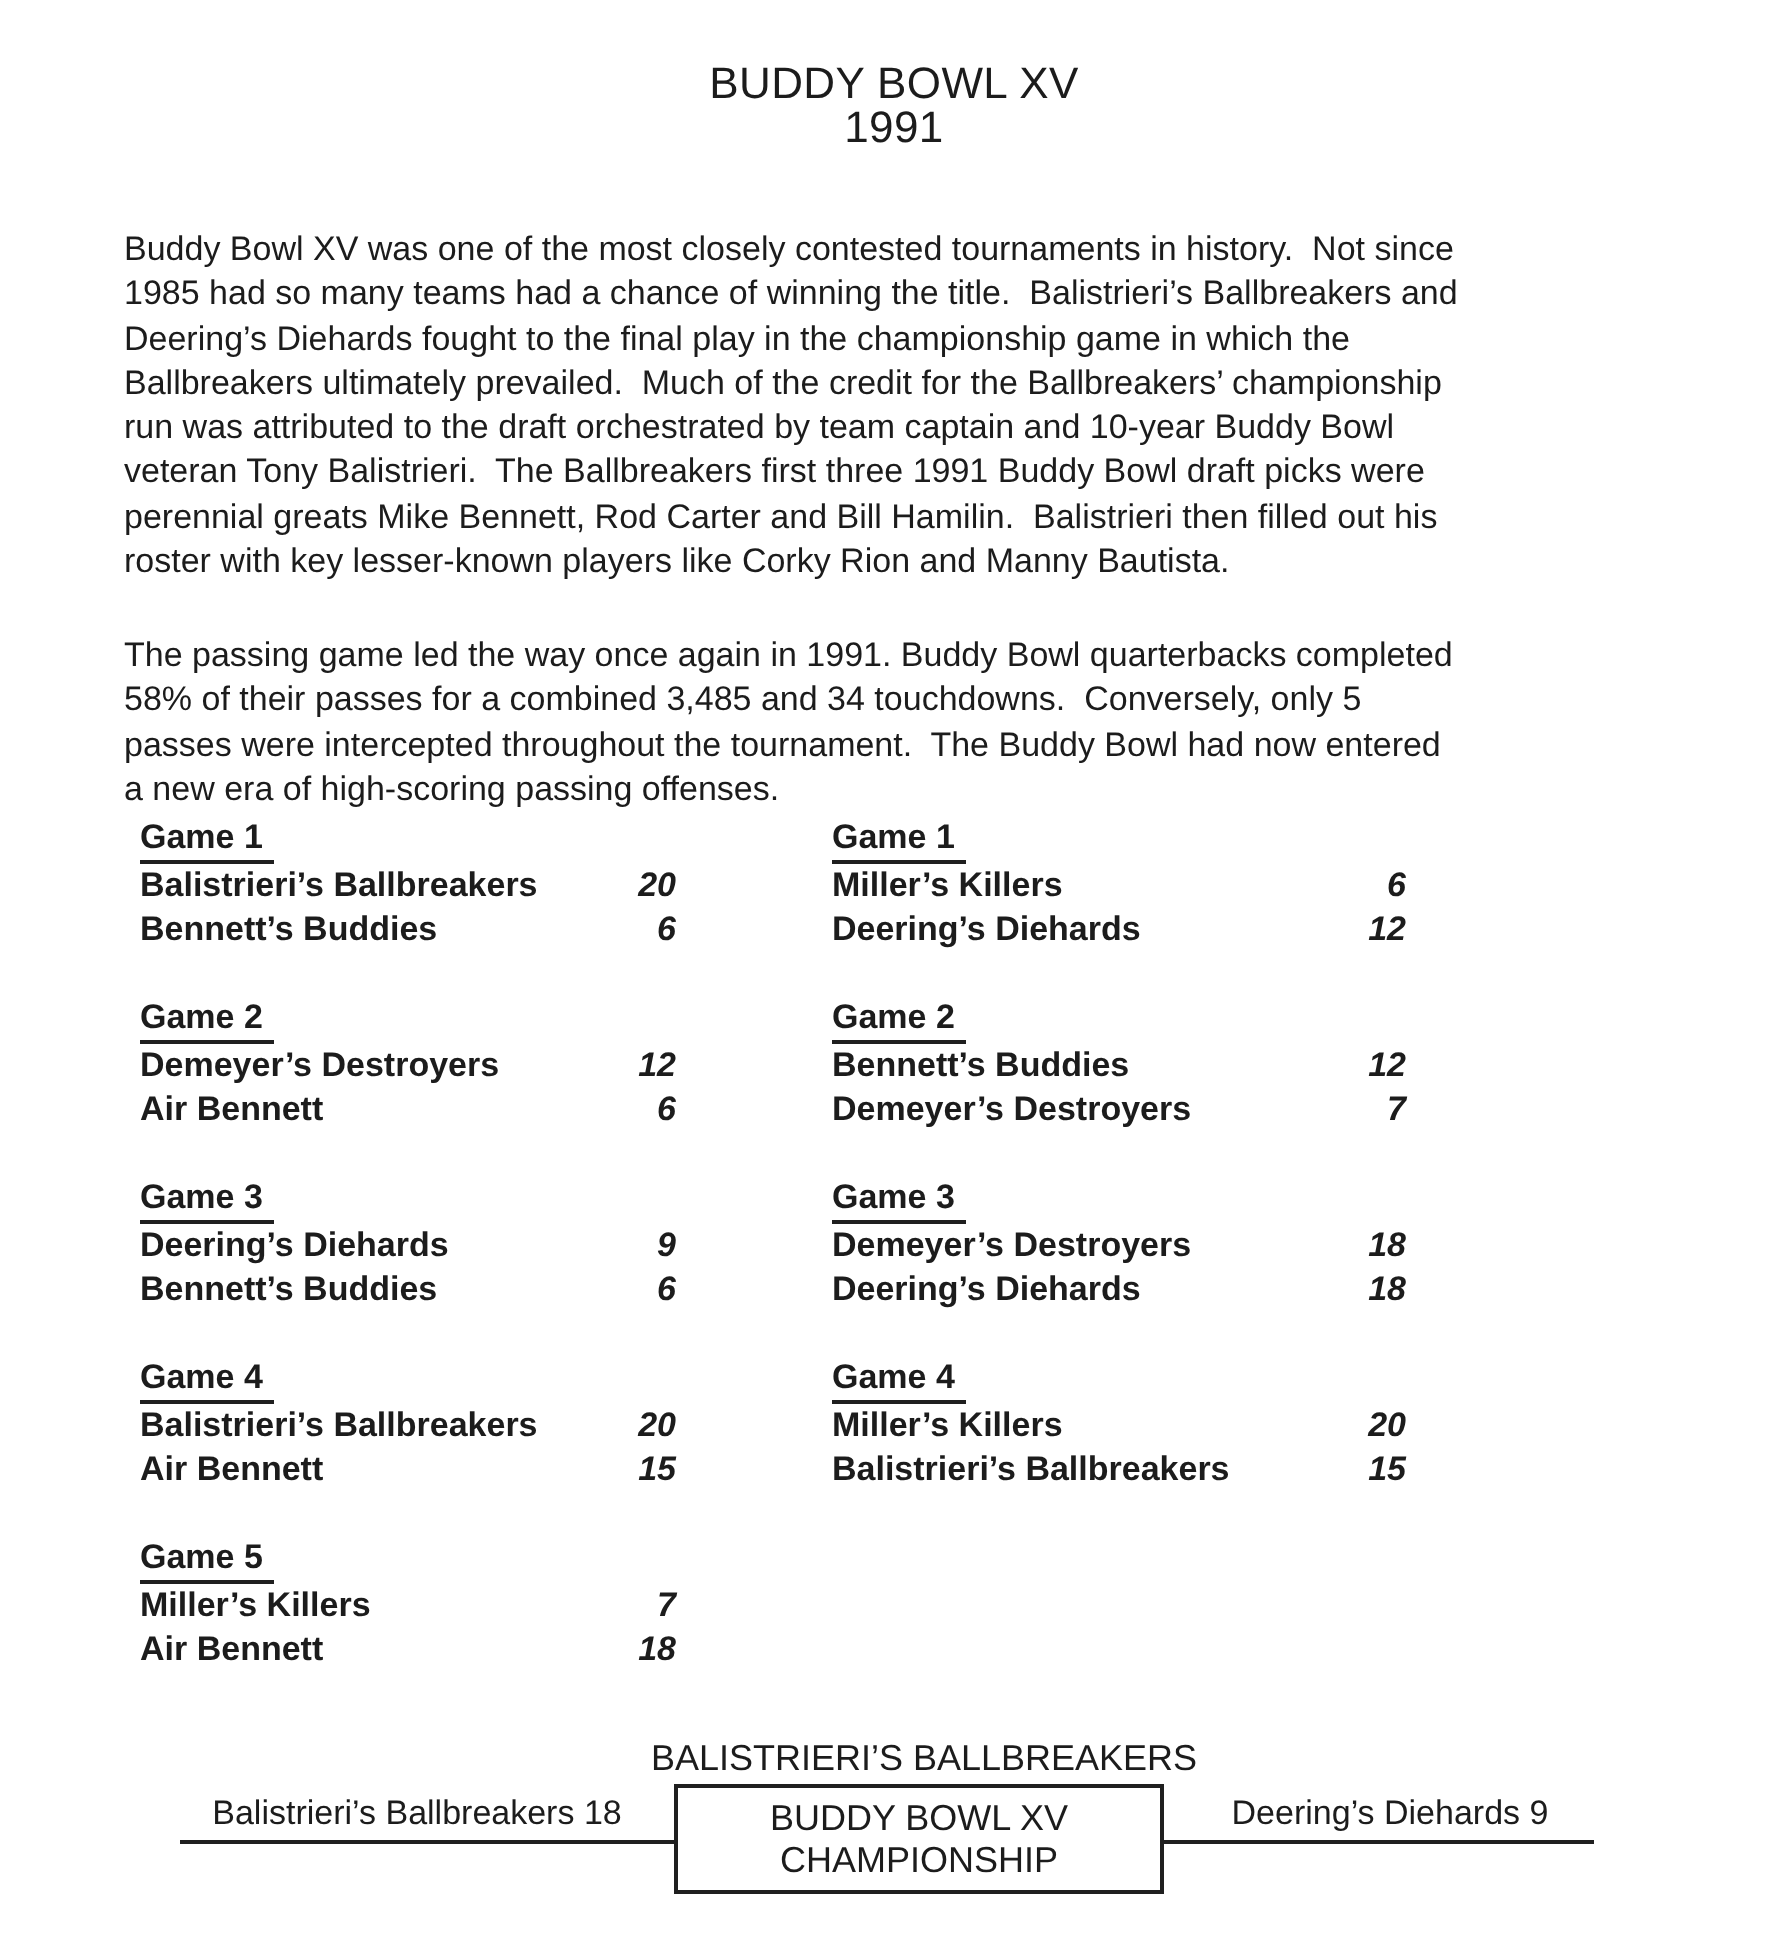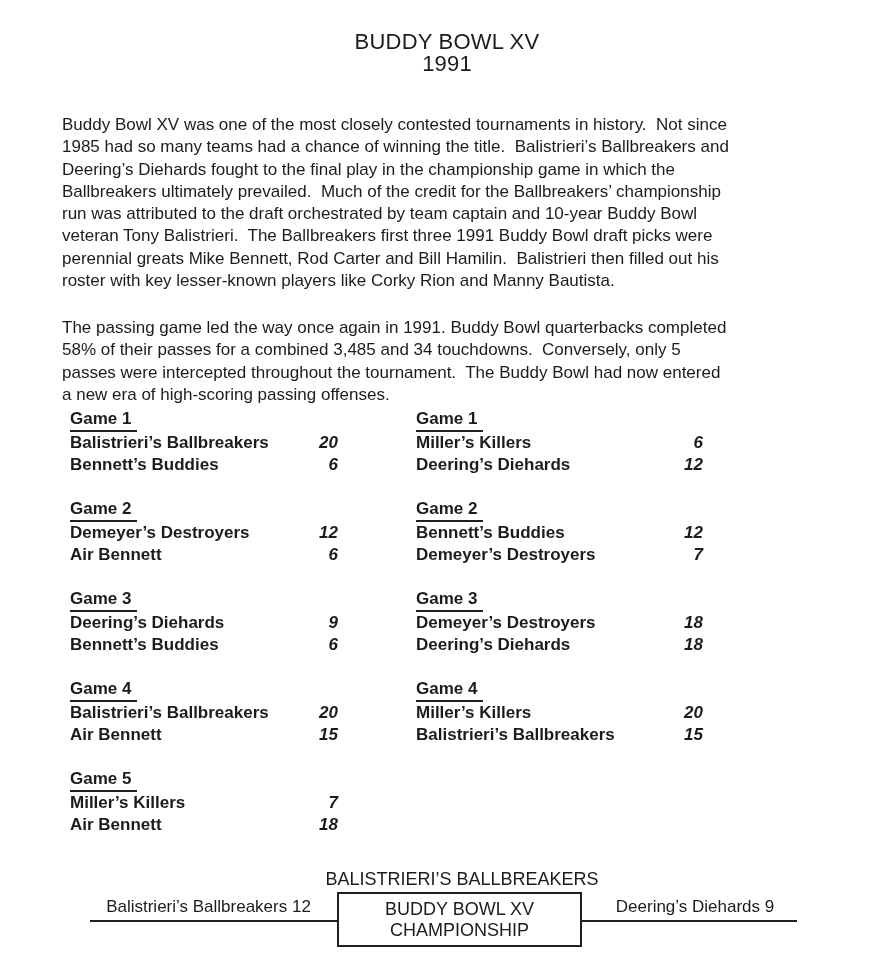--- a/index.html
+++ b/index.html
@@ -165,20 +165,20 @@
       </div>
     <div class="game-row">
         <span class="team">Balistrieri’s Ballbreakers</span>
         <span class="score">15</span>
       </div>
   </div>
 </div>
 
 <div class="champion">BALISTRIERI’S BALLBREAKERS</div>
 
-<div class="slot slot-left">Balistrieri’s Ballbreakers 12</div>
+<div class="slot slot-left">Balistrieri’s Ballbreakers 18</div>
 <div class="bracket-line line-left"></div>
 
 <div class="champ-box">BUDDY BOWL XV
 CHAMPIONSHIP</div>
 
 <div class="slot slot-right">Deering’s Diehards 9</div>
 <div class="bracket-line line-right"></div>
 
 </body></html>

